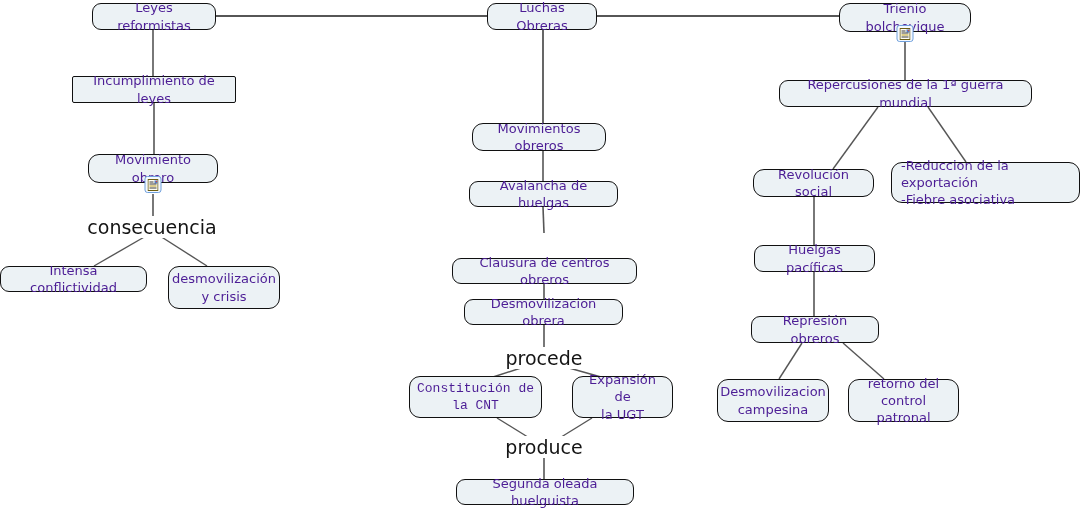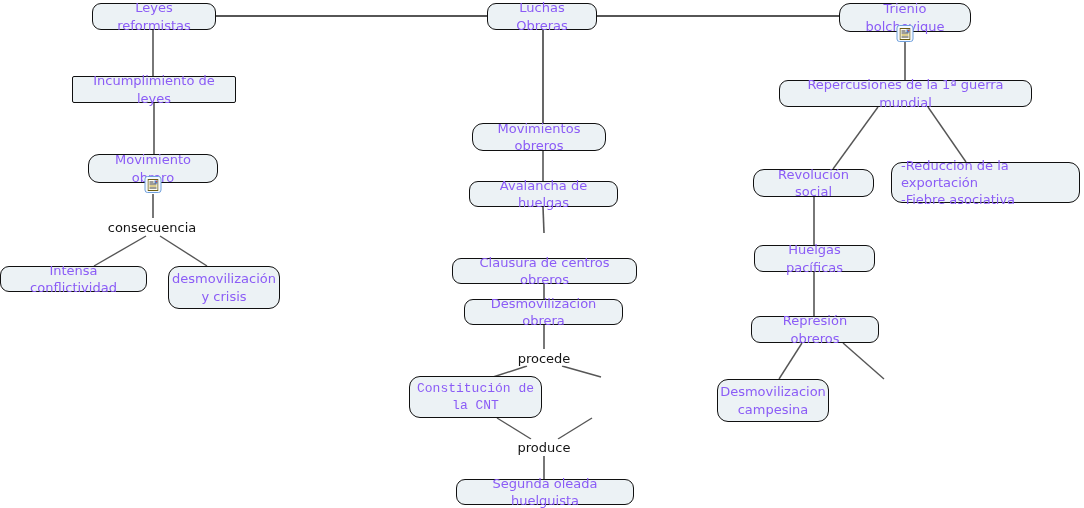--- a/index.html
+++ b/index.html
@@ -24,38 +24,38 @@
   }
   .node {
     position: absolute;
     box-sizing: border-box;
     display: flex;
     align-items: center;
     justify-content: center;
     background: #ecf2f5;
     border: 1px solid #101010;
     border-radius: 11px;
-    color: #8b5cf6;
+    color: #4c1d95;
     font-size: 13px;
     line-height: 1.32;
     text-align: center;
     white-space: pre-line;
     padding: 2px 6px;
     cursor: default;
   }
   .node.left {
     justify-content: flex-start;
     text-align: left;
     padding-left: 9px;
   }
   .phrase {
     position: absolute;
     transform: translate(-50%, -50%);
     color: #141414;
-    font-size: 13px;
+    font-size: 19px;
     background: #ffffff;
     padding: 0 2px;
     white-space: nowrap;
   }
   .res-icon {
     position: absolute;
     left: 50%;
     transform: translateX(-50%);
     width: 17px;
     height: 17px;
@@ -121,25 +121,29 @@
         </svg></span></div>
     <div class="node" style="left: 0px; top: 266px; width: 147px; height: 26px; border-radius: 9px;"><span>Intensa conflictividad</span></div>
     <div class="node" style="left: 168px; top: 266px; width: 112px; height: 43px;"><span>desmovilización
 y crisis</span></div>
     <div class="node" style="left: 472px; top: 123px; width: 134px; height: 28px;"><span>Movimientos obreros</span></div>
     <div class="node" style="left: 469px; top: 181px; width: 149px; height: 26px; border-radius: 9px;"><span>Avalancha de huelgas</span></div>
     <div class="node" style="left: 452px; top: 233px; width: 185px; height: 26px; border-radius: 9px; margin-top: 25px;"><span>Clausura de centros obreros</span></div>
     <div class="node" style="left: 464px; top: 299px; width: 159px; height: 26px; border-radius: 9px;"><span>Desmovilizacion obrera</span></div>
     <div class="node" style="left: 409px; top: 376px; width: 133px; height: 42px; font-family: Liberation Mono, monospace;"><span>Constitución de
 la CNT</span></div>
+    <div class="node" style="left: 572px; top: 376px; width: 101px; height: 42px;"><span>Expansión de
+la UGT</span></div>
     <div class="node" style="left: 456px; top: 479px; width: 178px; height: 26px; border-radius: 9px;"><span>Segunda oleada huelguista</span></div>
     <div class="node" style="left: 779px; top: 80px; width: 253px; height: 27px; border-radius: 9px;"><span>Repercusiones de la 1ª guerra mundial</span></div>
     <div class="node" style="left: 753px; top: 169px; width: 121px; height: 28px;"><span>Revolución social</span></div>
     <div class="node left" style="left: 891px; top: 162px; width: 189px; height: 41px;"><span>-Reduccion de la exportación
 -Fiebre asociativa</span></div>
     <div class="node" style="left: 754px; top: 245px; width: 121px; height: 27px; border-radius: 9px;"><span>Huelgas pacíficas</span></div>
     <div class="node" style="left: 751px; top: 316px; width: 128px; height: 27px; border-radius: 9px;"><span>Represión obreros</span></div>
     <div class="node" style="left: 717px; top: 379px; width: 112px; height: 43px;"><span>Desmovilizacion
 campesina</span></div>
+    <div class="node" style="left: 848px; top: 379px; width: 111px; height: 43px;"><span>retorno del
+control patronal</span></div>
     <span class="phrase" style="left: 152px; top: 227px;">consecuencia</span>
     <span class="phrase" style="left: 544px; top: 358px;">procede</span>
     <span class="phrase" style="left: 544px; top: 447px;">produce</span>
   </div>
 
 </body></html>

